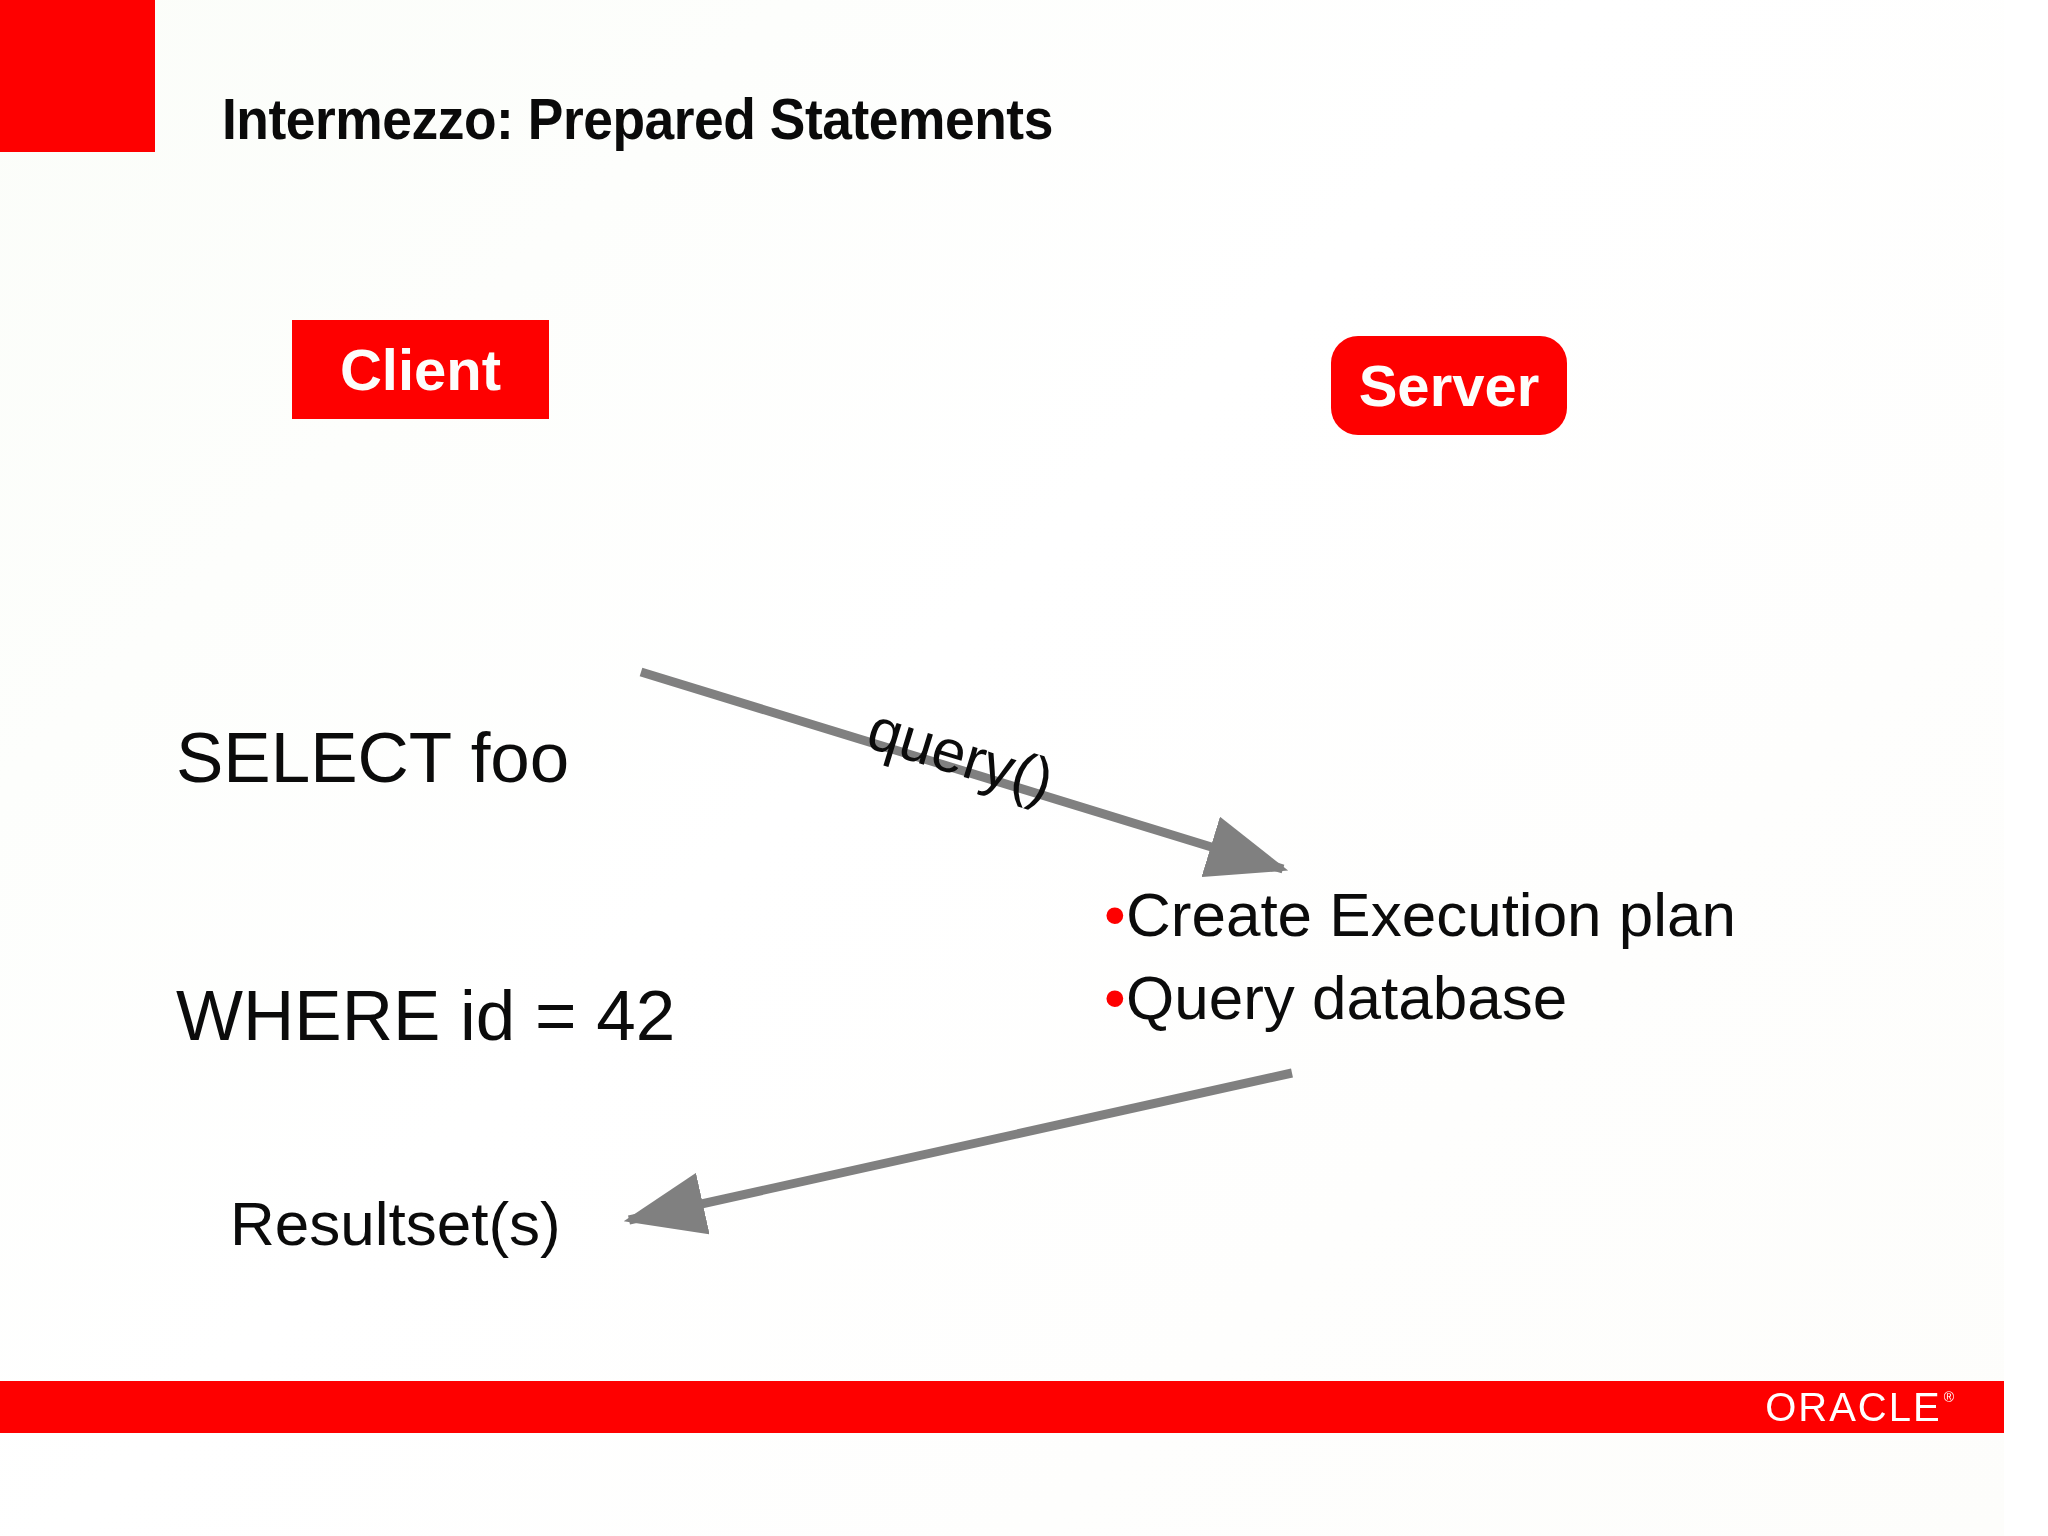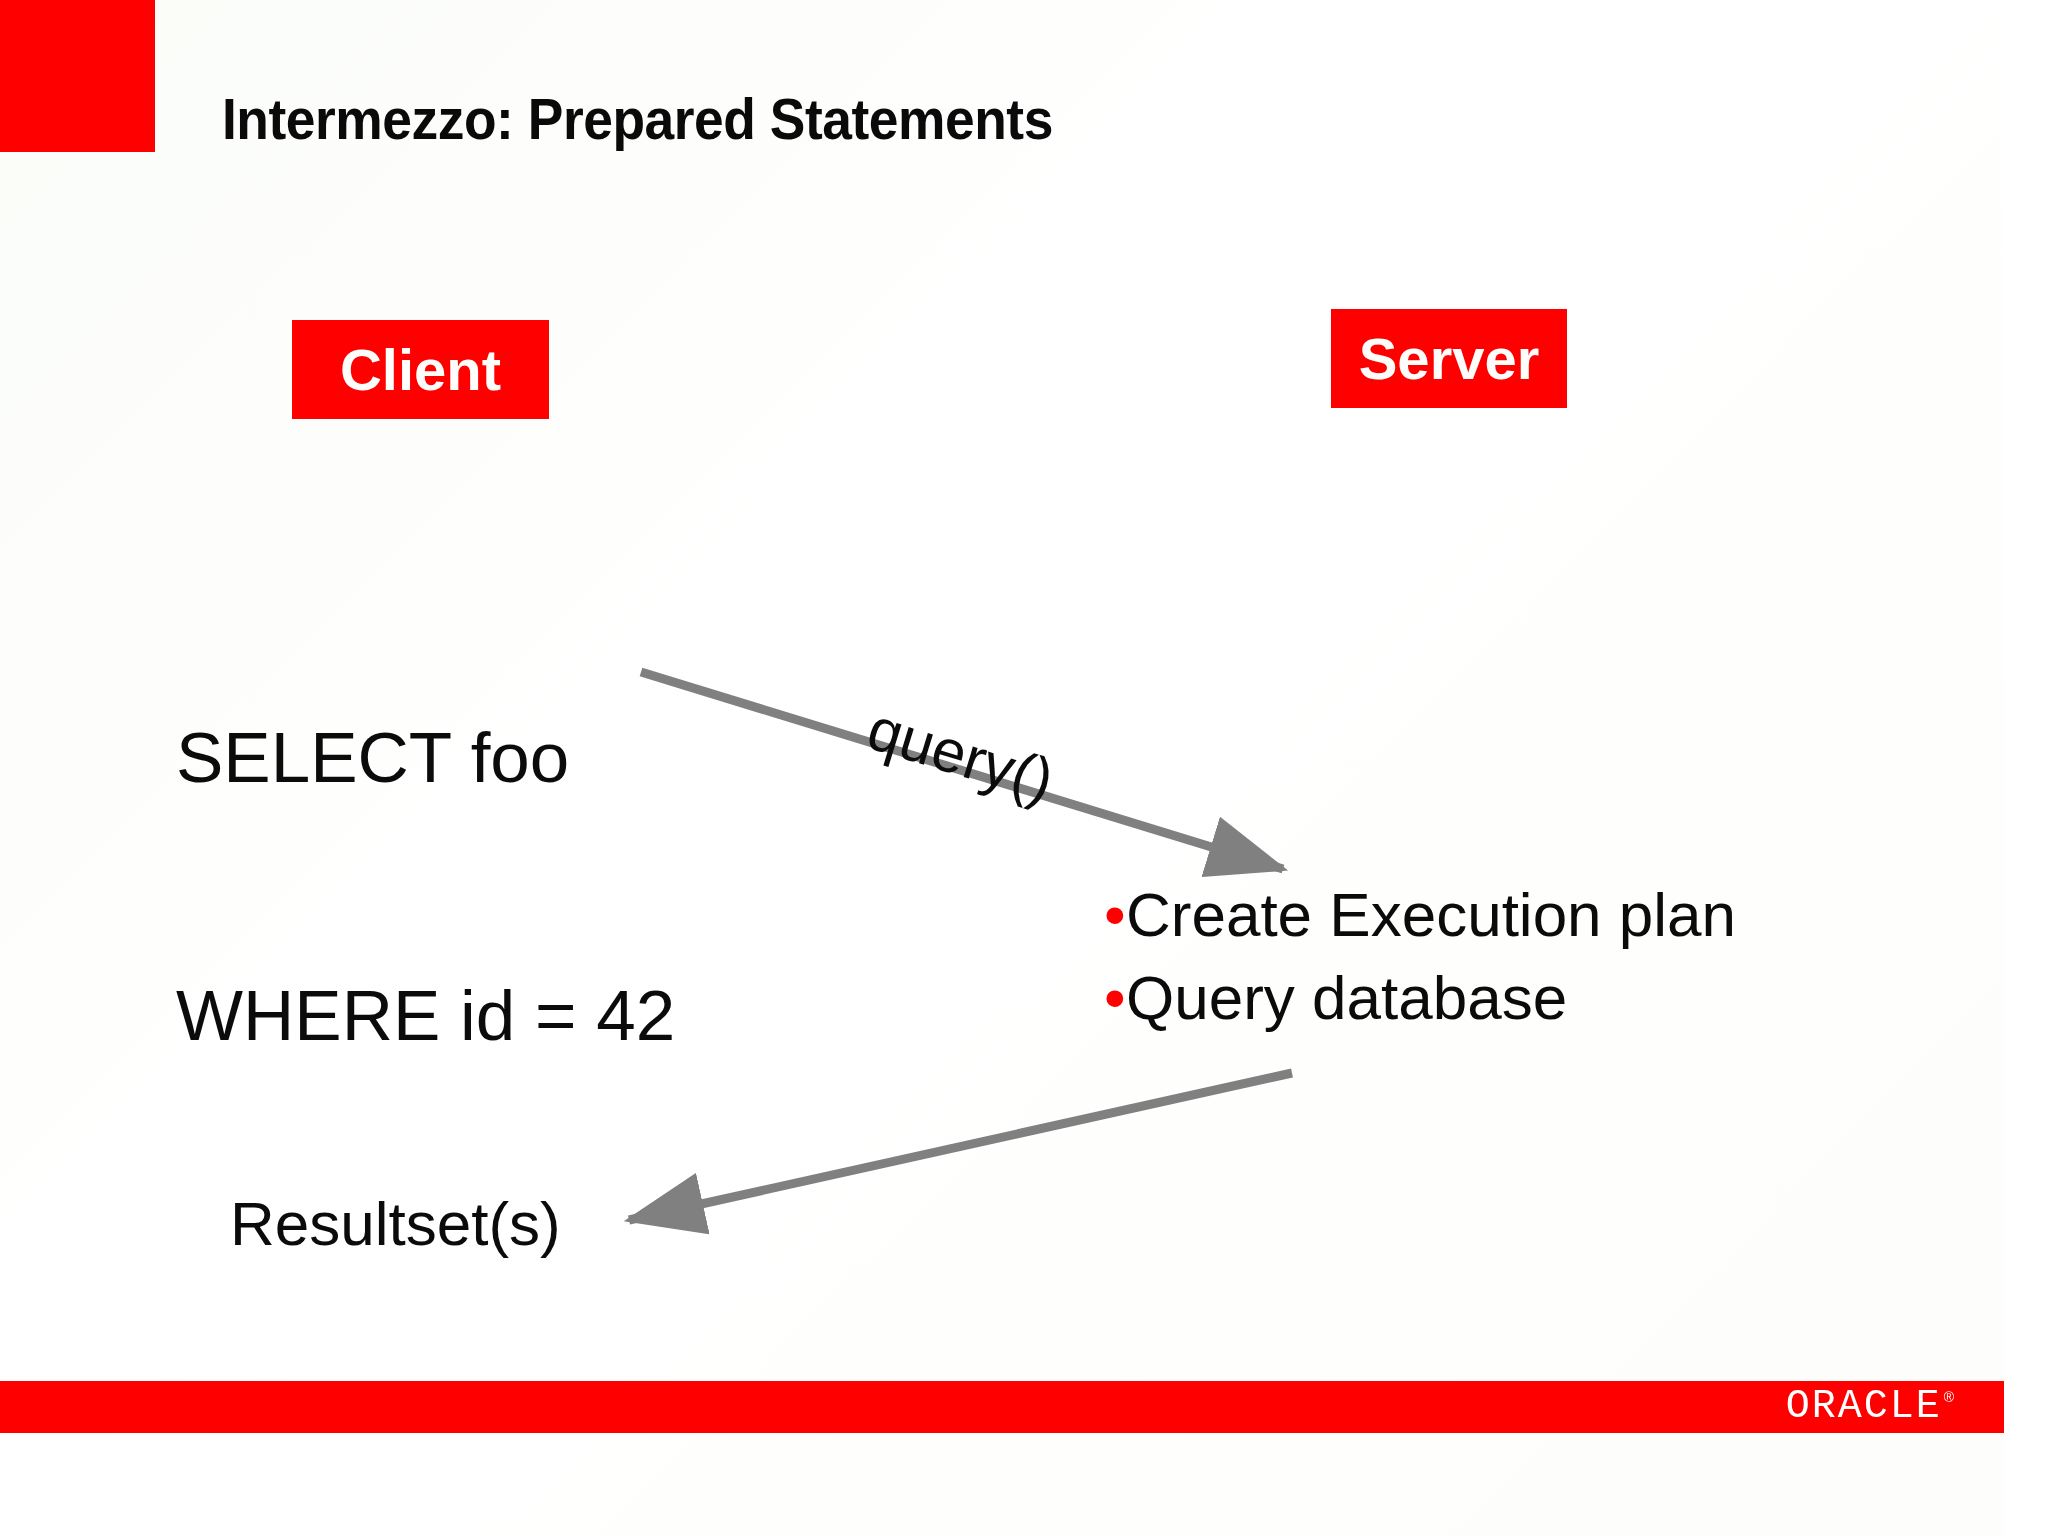--- a/index.html
+++ b/index.html
@@ -56,23 +56,24 @@
   }
   #client-box {
     left: 256px;
     top: 320px;
     width: 257px;
     height: 99px;
     margin-left: 36px;
   }
   #server-box {
     left: 1331px;
-    top: 309px;
+    top: 336px;
     width: 236px;
     height: 99px;
+    border-radius: 27px;
   }
 
   
   #sql-block {
     position: absolute;
     left: 176px;
     top: 543px;
     font-size: 71px;
     line-height: 86px;
     color: #0b0b0b;
@@ -158,21 +159,21 @@
     height: 40px;
     display: flex;
     align-items: flex-start;
     color: #ffffff;
   }
   #oracle-wordmark {
     font-size: 40px;
     letter-spacing: 2px;
     line-height: 40px;
     font-weight: normal;
-    font-family: Liberation Mono, monospace;
+    font-family: Liberation Sans, sans-serif;
   }
   #oracle-reg {
     font-size: 14px;
     line-height: 16px;
     margin-left: 2px;
     margin-top: 2px;
     font-family: "Liberation Sans", sans-serif;
   }
 </style>
 </head>

